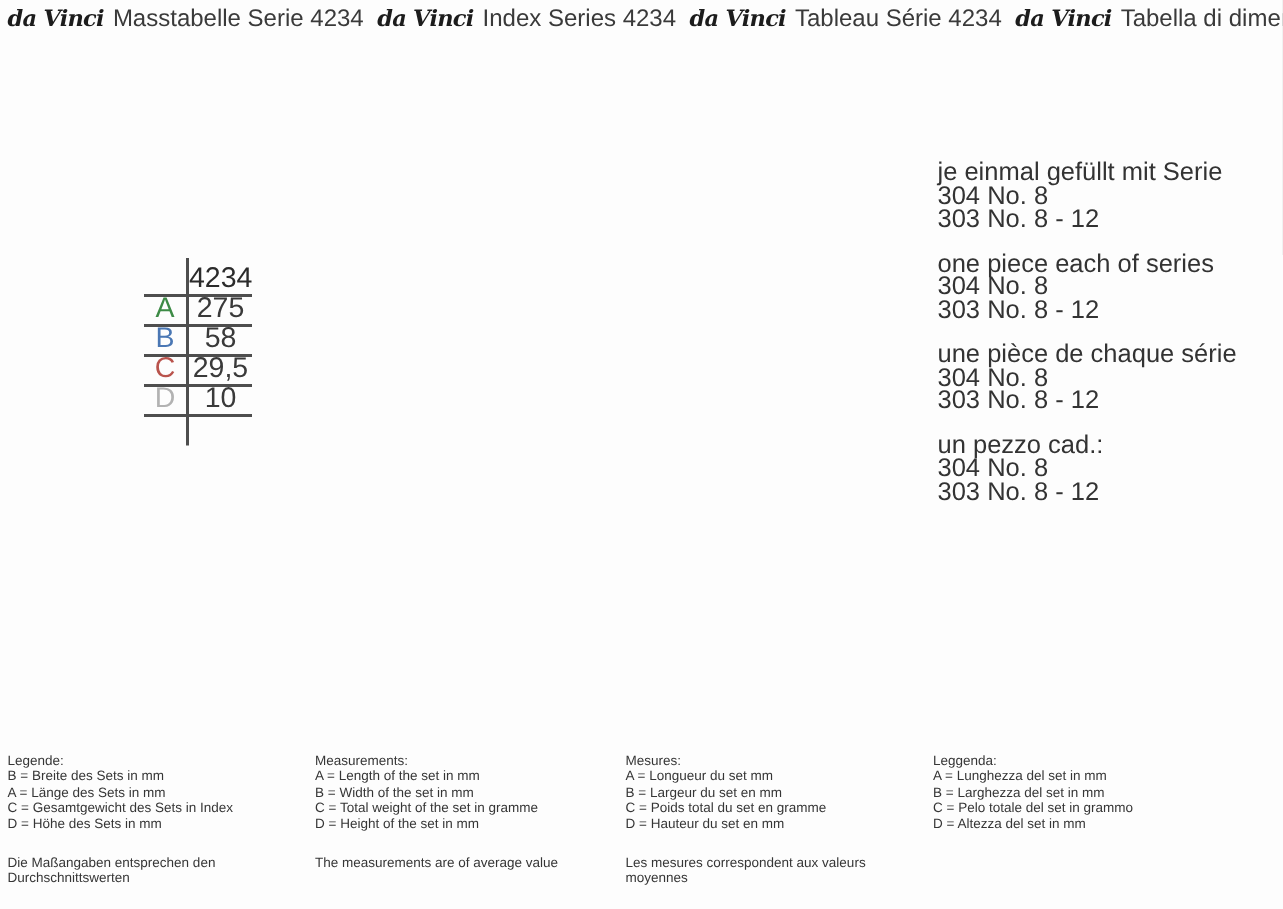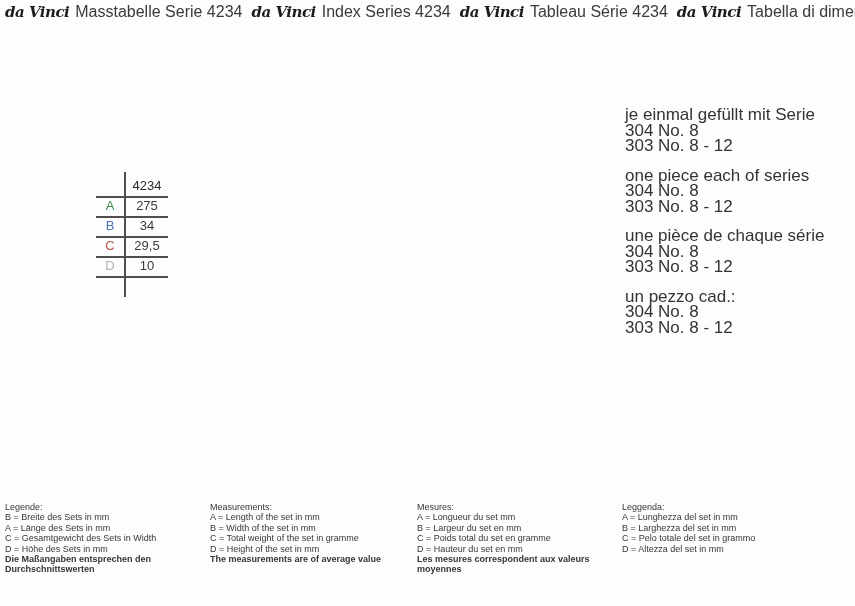--- a/index.html
+++ b/index.html
@@ -25,41 +25,41 @@
     color:#1c1c1c;
   }
   .htitle{font-size:16px;color:#3a3a3a;}
   
   .spec-table{position:absolute;left:96px;top:172px;width:72px;height:125px;}
   .vline{position:absolute;left:28px;top:0;width:2px;height:125px;background:#4e4e4e;}
   .hline{position:absolute;left:0;width:72px;height:2px;background:#4e4e4e;}
   .hl1{top:24px}.hl2{top:44px}.hl3{top:64px}.hl4{top:84px}.hl5{top:104px}
   .tcell{
     position:absolute;height:20px;line-height:20px;
-    text-align:center;font-size:13px;color:#3a3a3a;
+    text-align:center;font-size:19px;color:#3a3a3a;
   }
   .tlabel{left:0;width:28px;}
   .tvalue{left:30px;width:42px;}
   .thead{top:3px;height:21px;line-height:21px;color:#2b2b2b;}
   .r0{top:24px}.r1{top:44px}.r2{top:64px}.r3{top:84px}
   
   .fill-block{
     position:absolute;left:625px;top:107px;width:210px;
     font-size:17px;line-height:15.5px;color:#333;
   }
   .fill-para{margin:0 0 14px 0;}
   .fill-para div{white-space:nowrap;}
   
   .legend{position:absolute;left:5px;top:502px;right:0;display:flex;}
   .lcol{font-size:9px;line-height:10.4px;color:#363636;}
   .lc0{width:205px;}
   .lc1{width:207px;}
   .lc2{width:205px;}
   .lc3{width:220px;}
-  .lnote{margin-top:0;font-weight:bold;}
+  .lnote{margin-top:16px;}
   .lline{white-space:nowrap;}
 </style>
 </head>
 <body>
 
 <div class="page">
 
   <div class="header">
     <div class="hgroup">
       <span class="logo">da Vinci</span>
@@ -86,21 +86,21 @@
     <div class="hline hl3"></div>
     <div class="hline hl4"></div>
     <div class="hline hl5"></div>
 
     <div class="tcell tvalue thead">4234</div>
 
     <div class="tcell tlabel r0" style="color: rgb(61, 139, 70);">A</div>
     <div class="tcell tvalue r0">275</div>
 
     <div class="tcell tlabel r1" style="color: rgb(74, 119, 180);">B</div>
-    <div class="tcell tvalue r1">34</div>
+    <div class="tcell tvalue r1">58</div>
 
     <div class="tcell tlabel r2" style="color: rgb(185, 83, 76);">C</div>
     <div class="tcell tvalue r2">29,5</div>
 
     <div class="tcell tlabel r3" style="color: rgb(178, 178, 178);">D</div>
     <div class="tcell tvalue r3">10</div>
   </div>
 
   <div class="fill-block">
     <div class="fill-para">
@@ -124,21 +124,21 @@
       <div>303 No. 8 - 12</div>
     </div>
   </div>
 
   <div class="legend">
 
     <div class="lcol lc0">
       <div class="lline">Legende:</div>
       <div class="lline">B = Breite des Sets in mm</div>
       <div class="lline">A = Länge des Sets in mm</div>
-      <div class="lline">C = Gesamtgewicht des Sets in Width</div>
+      <div class="lline">C = Gesamtgewicht des Sets in Index</div>
       <div class="lline">D = Höhe des Sets in mm</div>
       <div class="lnote">
         <div class="lline">Die Maßangaben entsprechen den</div>
         <div class="lline">Durchschnittswerten</div>
       </div>
     </div>
 
     <div class="lcol lc1">
       <div class="lline">Measurements:</div>
       <div class="lline">A = Length of the set in mm</div>

